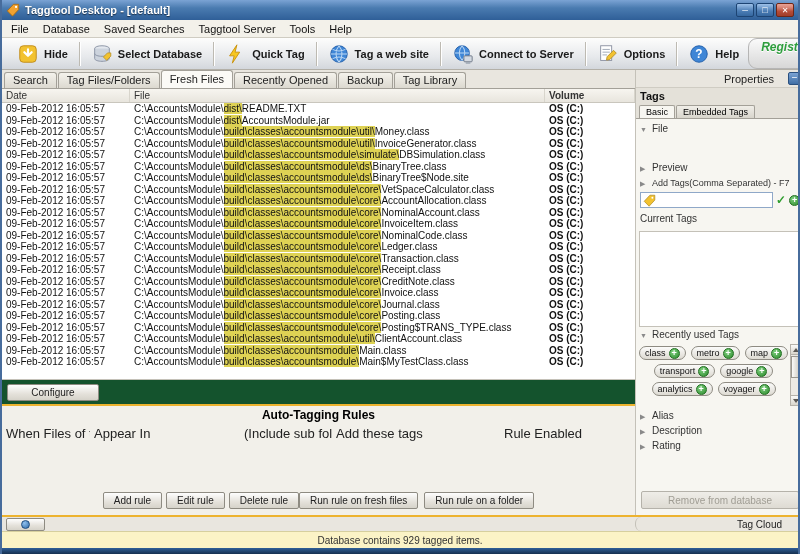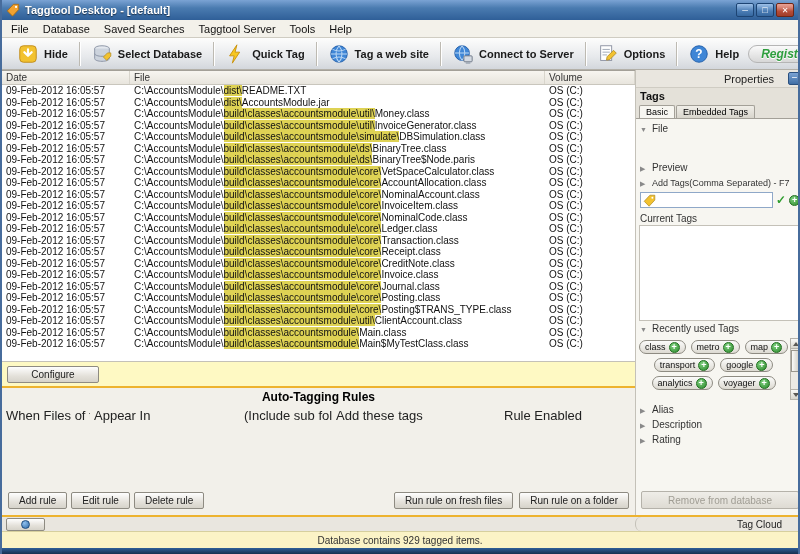--- a/index.html
+++ b/index.html
@@ -16,21 +16,21 @@
   .win-btn.min::after{content:'─';font-size:8px;}
   .win-btn.max::after{content:'□';font-size:9px;}
   .win-btn.close{background:linear-gradient(180deg,#e8a094,#c0564240 60%),linear-gradient(180deg,#d98b7c,#b34a36 60%,#97351f);border-color:#6f2616;}
   .win-btn.close::after{content:'✕';font-size:8px;}
 
   
   .menubar{flex:0 0 18px;background:#f3f1ea;border-bottom:1px solid #cfccc2;display:flex;align-items:center;padding-left:2px;}
   .menu-item{font-size:11px;padding:0 7px;color:#111;cursor:default;}
 
   
-  .toolbar{flex:0 0 32px;background:linear-gradient(180deg,#fdfdfc,#e7e9ec 60%,#d3d7dc);border-bottom:1px solid #b3b0a8;display:flex;align-items:center;padding:0 6px;}
+  .toolbar{flex:0 0 32px;background:linear-gradient(180deg,#fdfdfc,#e7e9ec 60%,#d3d7dc);border-bottom:1px solid #b3b0a8;display:flex;padding:0 6px;}
   .tb-buttons{display:flex;align-items:center;height:100%;flex:1;}
   .tb-btn{display:flex;align-items:center;gap:5px;padding:3px 9px;font-size:11px;font-weight:bold;color:#1a1a1a;cursor:default;white-space:nowrap;}
   .tb-icon{width:22px;height:22px;display:inline-flex;}
   .tb-icon svg{width:22px;height:22px;}
   .tb-sep{width:1px;height:24px;background:#bdbab2;box-shadow:1px 0 0 #fff;margin:0 2px;}
   .registered{font-size:12px;font-weight:bold;font-style:italic;color:#2e9e3e;background:linear-gradient(180deg,#fafafa,#d7d7d7);border:1px solid #b5b5b5;border-radius:9px;padding:1px 12px;text-shadow:0 1px 0 #fff;margin-right:2px;white-space:nowrap;}
 
   
   .main{flex:1;display:flex;min-height:0;}
   .left{flex:0 0 633px;width:633px;display:flex;flex-direction:column;min-height:0;}
@@ -44,40 +44,40 @@
   .page{flex:1;display:flex;flex-direction:column;background:#f2f0ea;border-top:1px solid #a3a098;min-height:0;}
 
   
   .filetable{background:#fff;border-bottom:1px solid #c4c1b8;display:flex;flex-direction:column;}
   .ft-head{display:flex;height:14px;background:linear-gradient(180deg,#f7f5f0,#e8e5dd);border-bottom:1px solid #c9c6bd;font-size:10px;color:#333;}
   .th-cell{border-right:1px solid #d8d5cc;line-height:13px;}
   .ft-body{height:276px;overflow:hidden;font-size:10px;color:#111;}
   .ft-row{display:flex;height:11.5px;line-height:11.5px;white-space:nowrap;}
   .c-date{flex:0 0 128px;width:128px;padding:0 4px;overflow:hidden;}
   .c-file{flex:1;padding:0 4px;overflow:hidden;}
-  .c-vol{flex:0 0 90px;width:90px;padding:0 4px;overflow:hidden;}
+  .c-vol{flex:0 0 90px;width:90px;padding:0 4px;overflow:hidden;font-weight:bold;}
   .hl{background:#ded254;}
 
   
   .btn{font-family:inherit;font-size:10px;color:#222;background:linear-gradient(180deg,#fefefe,#e4e1da 60%,#d6d3ca);border:1px solid #8e8b82;border-radius:2px;padding:1px 10px;height:17px;cursor:default;white-space:nowrap;}
-  .cfg-row{flex:0 0 24px;display:flex;align-items:center;padding-left:5px;background:#fef9c3;}
+  .cfg-row{flex:0 0 24px;display:flex;align-items:center;padding-left:5px;background:#14532d;}
   .cfg-row .btn{width:92px;}
 
   
   .autotag{flex:1;display:flex;flex-direction:column;border-top:2px solid #edb32f;background:#f2f0ea;min-height:0;}
   .at-title{text-align:center;font-weight:bold;font-size:12px;padding:2px 0 1px;color:#000;}
   .at-heads{display:flex;font-size:13px;color:#222;padding:3px 0 2px;white-space:nowrap;}
   .at-col{padding:0 4px;overflow:hidden;}
   .at-col-0{flex:0 0 88px;}
   .at-col-1{flex:0 0 150px;}
   .at-col-2{flex:0 0 92px;}
   .at-col-3{flex:0 0 168px;}
   .at-col-4{flex:1;}
   .at-space{flex:1;}
-  .at-buttons{display:flex;justify-content:space-between;padding:3px 6px 6px;}
+  .at-buttons{display:flex;justify-content:center;padding:3px 6px 6px;}
   .at-left{display:flex;gap:4px;}
   .at-right{display:flex;gap:6px;}
 
   
   .prop-header{flex:0 0 17px;display:flex;align-items:center;justify-content:flex-end;padding:0 3px;background:#e9e6df;}
   .prop-title{font-size:11px;color:#222;margin-right:14px;}
   .collapse-btn{width:13px;height:13px;background:linear-gradient(180deg,#7ba3d4,#3f6ea5);border:1px solid #2a507f;border-radius:2px;color:#fff;font-size:10px;line-height:10px;text-align:center;cursor:default;}
   .tags-label{font-size:11px;font-weight:bold;padding:2px 4px 1px;background:#e4e1d9;border-top:1px solid #cfccc3;color:#111;}
   .prop-tabs{display:flex;align-items:flex-end;padding-left:3px;gap:1px;background:#e4e1d9;flex:0 0 15px;}
   .ptab{font-size:9px;padding:1px 6px;background:linear-gradient(180deg,#f0eee8,#d8d5cc);border:1px solid #a3a098;border-bottom:none;border-radius:2px 2px 0 0;cursor:default;white-space:nowrap;}
@@ -87,21 +87,21 @@
   .tri{display:inline-block;width:8px;flex:0 0 8px;}
   .tri::before{content:'▶';font-size:7px;color:#8a8a8a;}
   .tri.down::before{content:'▼';}
   .sec .small{font-size:9px;}
   .file-spacer{height:24px;}
   .addtag-row{display:flex;align-items:center;gap:3px;padding:2px 1px;}
   .taginput{flex:1;height:16px;background:#fff;border:1px solid #8fa8c8;display:flex;align-items:center;padding:0 2px;}
   .taginput svg{width:13px;height:13px;}
   .check{color:#2f9e2f;font-weight:bold;font-size:12px;line-height:12px;}
   .plus-circ{width:11px;height:11px;flex:0 0 11px;border-radius:50%;background:radial-gradient(circle at 35% 30%,#7ed07e,#2e8b2e);border:1px solid #1f6f1f;color:#fff;font-size:9px;font-weight:bold;display:inline-flex;align-items:center;justify-content:center;cursor:default;}
-  .ct-label{font-size:10px;color:#333;padding:3px 1px 1px;}
+  .ct-label{font-size:10px;color:#333;padding:3px 1px 7px;}
   .ct-box{height:96px;background:#fff;border:1px solid #c4c1b8;}
   .pills-wrap{display:flex;gap:2px;padding:2px 0;}
   .pills{flex:1;display:flex;flex-direction:column;gap:4px;padding-top:2px;}
   .pill-row{display:flex;gap:5px;justify-content:center;}
   .pill{display:inline-flex;align-items:center;gap:3px;background:linear-gradient(180deg,#fbfbfa,#dddad2);border:1px solid #8e8b82;border-radius:8px;padding:0 5px;height:14px;font-size:9px;color:#111;cursor:default;}
   .vscroll{flex:0 0 11px;width:11px;display:flex;flex-direction:column;border:1px solid #b5b2aa;background:#eceae4;height:62px;}
   .sb-btn{height:10px;background:linear-gradient(180deg,#fafaf8,#d8d5cc);border-bottom:1px solid #b5b2aa;position:relative;}
   .sb-btn.down{border-top:1px solid #b5b2aa;border-bottom:none;}
   .sb-btn::after{content:'';position:absolute;left:1.5px;top:3px;border-left:3px solid transparent;border-right:3px solid transparent;}
   .sb-btn.up::after{border-bottom:4px solid #5a5854;}
@@ -224,20 +224,28 @@
           </span>
           <span class="tb-label">Help</span>
         </div>
       </div>
     <div class="registered">Registered</div>
   </div>
 
   <div class="main">
 
     <div class="left">
+      <div class="tabstrip">
+          <span class="tab">Search</span>
+          <span class="tab">Tag Files/Folders</span>
+          <span class="tab active">Fresh Files</span>
+          <span class="tab">Recently Opened</span>
+          <span class="tab">Backup</span>
+          <span class="tab">Tag Library</span>
+        </div>
       <div class="page">
 
         <div class="filetable">
           <div class="ft-head">
               <span class="c-date th-cell">Date</span>
               <span class="c-file th-cell">File</span>
               <span class="c-vol th-cell">Volume</span>
             </div>
           <div class="ft-body">
               <div class="ft-row">
@@ -265,21 +273,21 @@
                 <span class="c-file"><span>C:\</span><span>AccountsModule\</span><span class="hl">build\</span><span class="hl">classes\</span><span class="hl">accountsmodule\</span><span class="hl">simulate\</span><span>DBSimulation.class</span></span>
                 <span class="c-vol">OS (C:)</span>
               </div>
               <div class="ft-row">
                 <span class="c-date">09-Feb-2012 16:05:57</span>
                 <span class="c-file"><span>C:\</span><span>AccountsModule\</span><span class="hl">build\</span><span class="hl">classes\</span><span class="hl">accountsmodule\</span><span class="hl">ds\</span><span>BinaryTree.class</span></span>
                 <span class="c-vol">OS (C:)</span>
               </div>
               <div class="ft-row">
                 <span class="c-date">09-Feb-2012 16:05:57</span>
-                <span class="c-file"><span>C:\</span><span>AccountsModule\</span><span class="hl">build\</span><span class="hl">classes\</span><span class="hl">accountsmodule\</span><span class="hl">ds\</span><span>BinaryTree$Node.paris</span></span>
+                <span class="c-file"><span>C:\</span><span>AccountsModule\</span><span class="hl">build\</span><span class="hl">classes\</span><span class="hl">accountsmodule\</span><span class="hl">ds\</span><span>BinaryTree$Node.site</span></span>
                 <span class="c-vol">OS (C:)</span>
               </div>
               <div class="ft-row">
                 <span class="c-date">09-Feb-2012 16:05:57</span>
                 <span class="c-file"><span>C:\</span><span>AccountsModule\</span><span class="hl">build\</span><span class="hl">classes\</span><span class="hl">accountsmodule\</span><span class="hl">core\</span><span>VetSpaceCalculator.class</span></span>
                 <span class="c-vol">OS (C:)</span>
               </div>
               <div class="ft-row">
                 <span class="c-date">09-Feb-2012 16:05:57</span>
                 <span class="c-file"><span>C:\</span><span>AccountsModule\</span><span class="hl">build\</span><span class="hl">classes\</span><span class="hl">accountsmodule\</span><span class="hl">core\</span><span>AccountAllocation.class</span></span>

